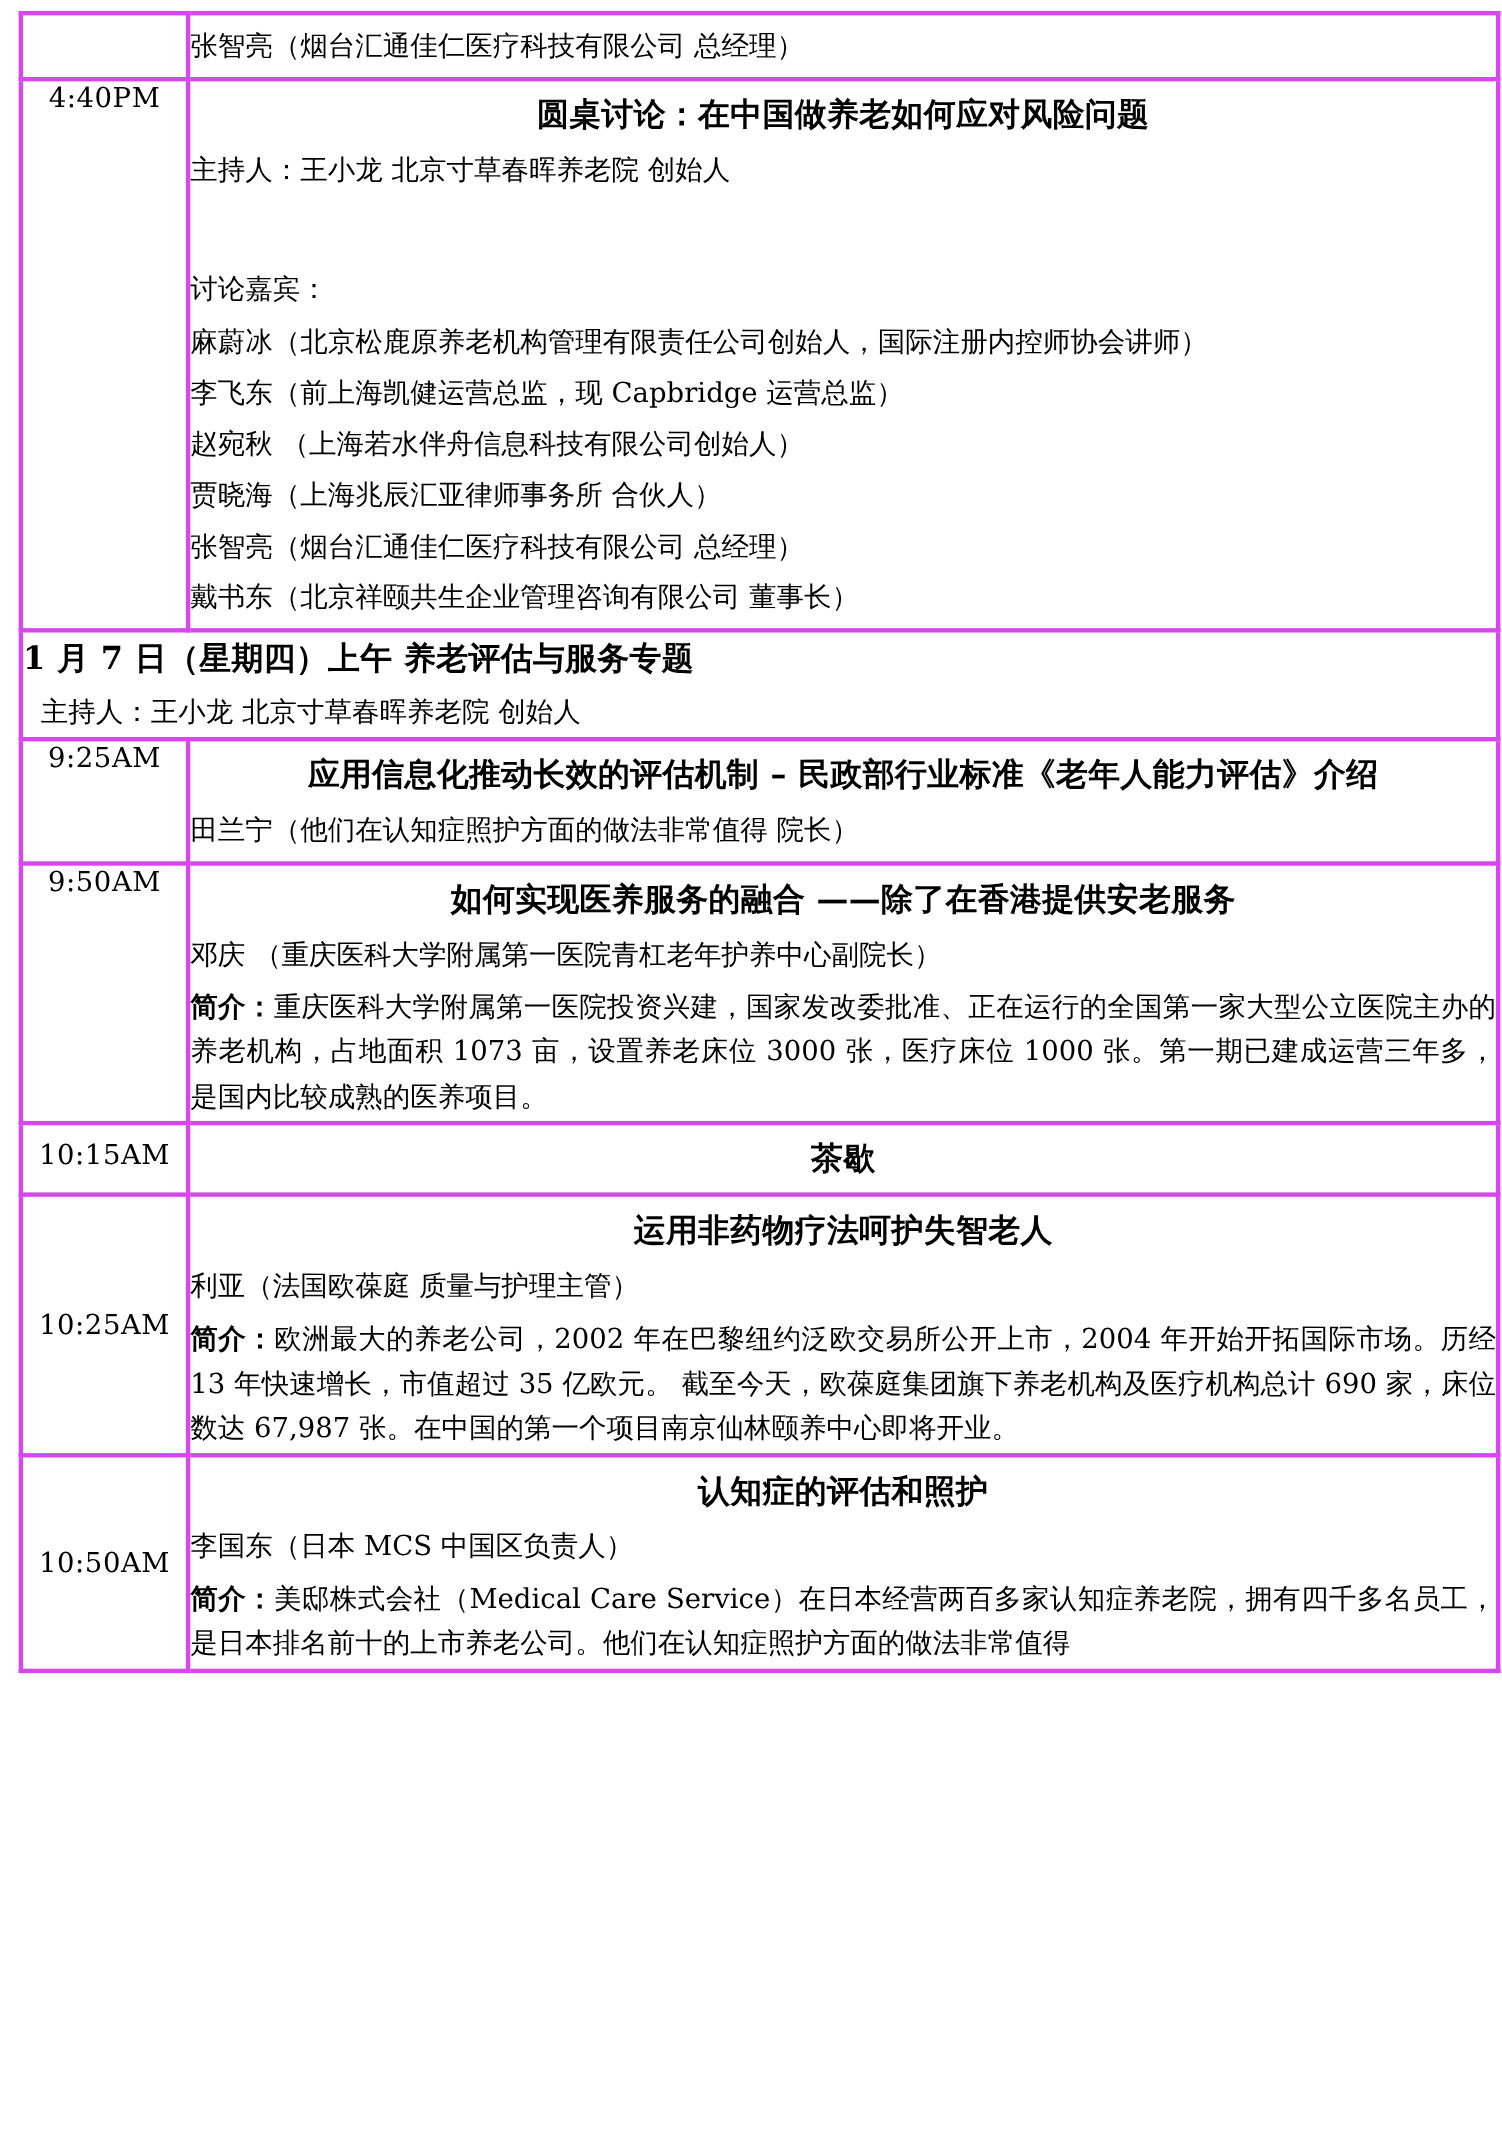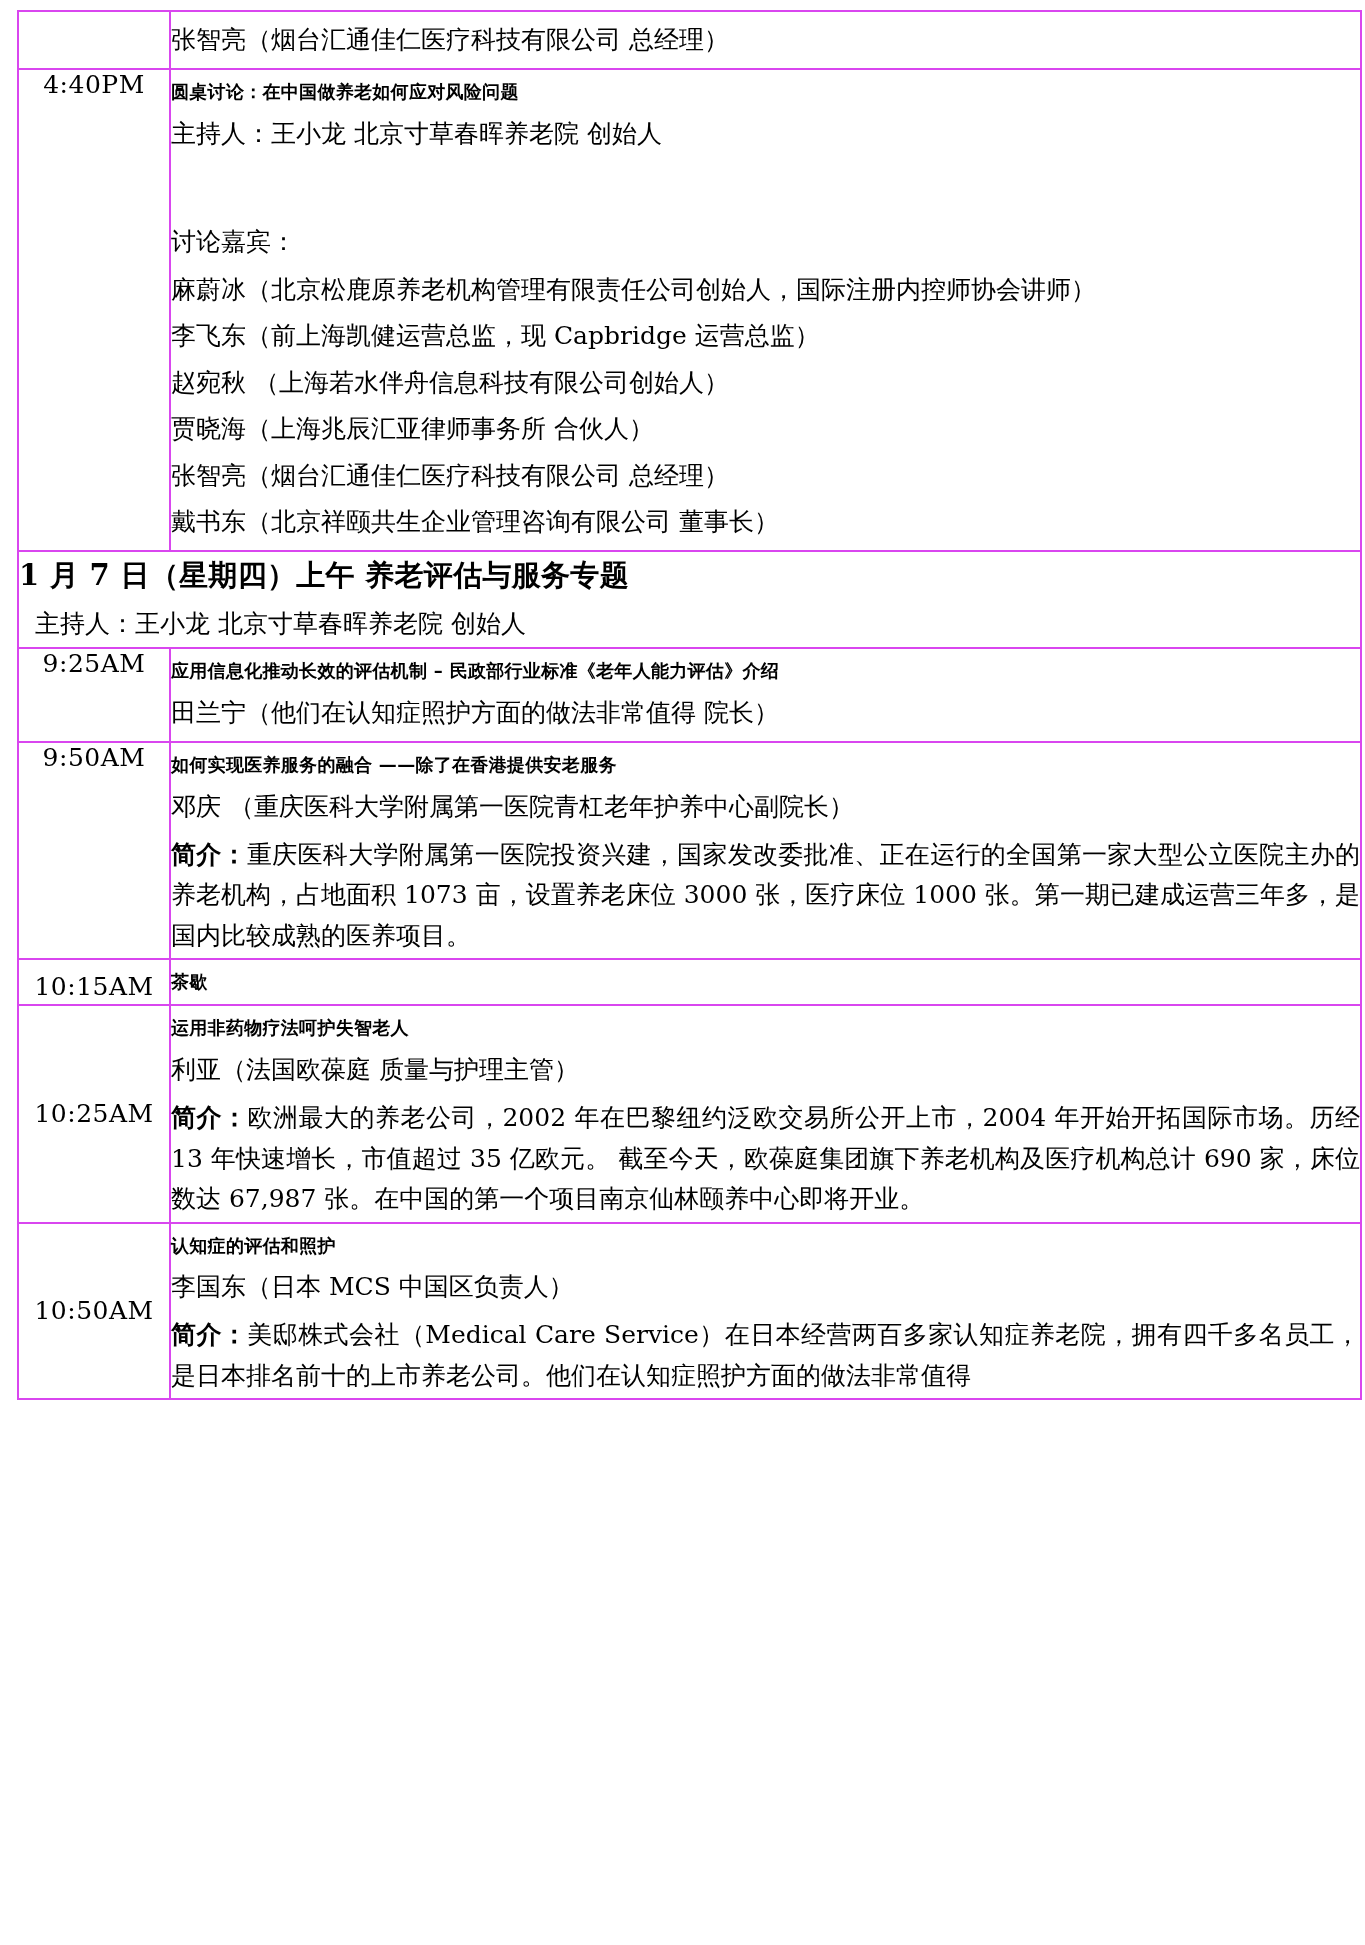--- a/index.html
+++ b/index.html
@@ -20,21 +20,21 @@
     background: #ffffff;
     box-sizing: border-box;
   }
   .agenda-table {
     border-collapse: collapse;
     table-layout: fixed;
     width: 1345px;
     margin: 10px 0 0 17px;
   }
   .agenda-table td {
-    border: 2px solid #d946ef;
+    border: 4px solid #d946ef;
     vertical-align: top;
     padding: 0;
     margin-top: 38px;
   }
   col.time-col { width: 152px; }
   col.body-col { width: 1191px; }
 
   .time-cell {
     text-align: center;
     font-family: "DejaVu Serif", "Liberation Serif", serif;
@@ -50,24 +50,25 @@
   }
   .body-cell {
     padding: 6px 14px 10px 14px;
   }
   .body-cell.tight {
     padding: 8px 14px 8px 14px;
   }
 
   .t-title {
     font-weight: bold;
-    font-size: 18px;
+    font-size: 29px;
     line-height: 1.55;
     margin: 8px 0 6px 0;
     letter-spacing: 0.3px;
+    text-align: center;
   }
   .t-line {
     font-size: 25px;
     line-height: 1.6;
     margin: 8px 0;
   }
   .t-line.compact {
     margin: 2px 0;
     line-height: 1.5;
   }

